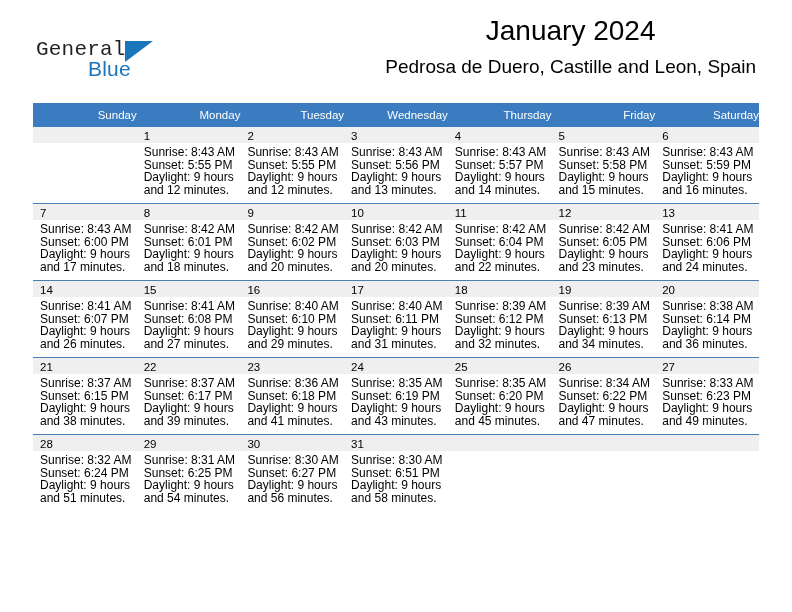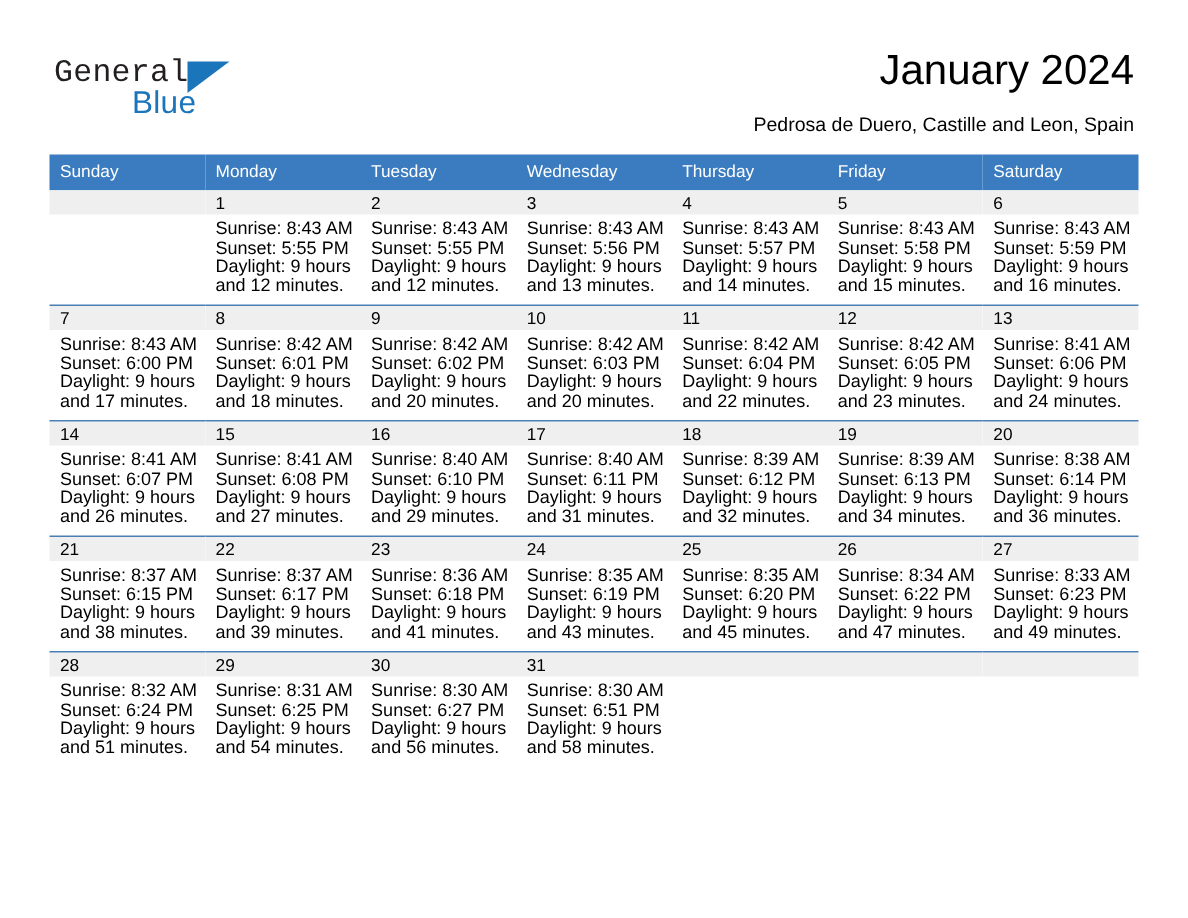--- a/index.html
+++ b/index.html
@@ -61,52 +61,52 @@
     top: 3px;
     width: 0;
     height: 0;
     border-left: 28px solid #1b75bb;
     border-bottom: 21px solid transparent;
   }
 
   .title-block {
     position: absolute;
     right: 36px;
-    top: 30px;
-    text-align: right;
+    top: 14px;
+    text-align: center;
   }
   .cal-title {
     font-size: 28px;
     color: #000000;
     line-height: 34px;
     white-space: nowrap;
   }
   .cal-subtitle {
-    font-size: 13px;
+    font-size: 19px;
     color: #000000;
     line-height: 18px;
     margin-top: 10px;
     white-space: nowrap;
   }
 
   
   .calendar {
     position: absolute;
     left: 33px;
     top: 103px;
     width: 726px;
     border-collapse: collapse;
     table-layout: fixed;
   }
   .calendar th {
     background: #3a7cbf;
     color: #ffffff;
     font-size: 11.5px;
     font-weight: normal;
-    text-align: left;
+    text-align: right;
     padding: 5px 0 5px 7px;
     height: 14px;
     border: none;
   }
   .calendar td {
     vertical-align: top;
     width: 103.71px;
     height: 76px;
     padding: 0;
     border-top: 1px solid #4a7fb5;

